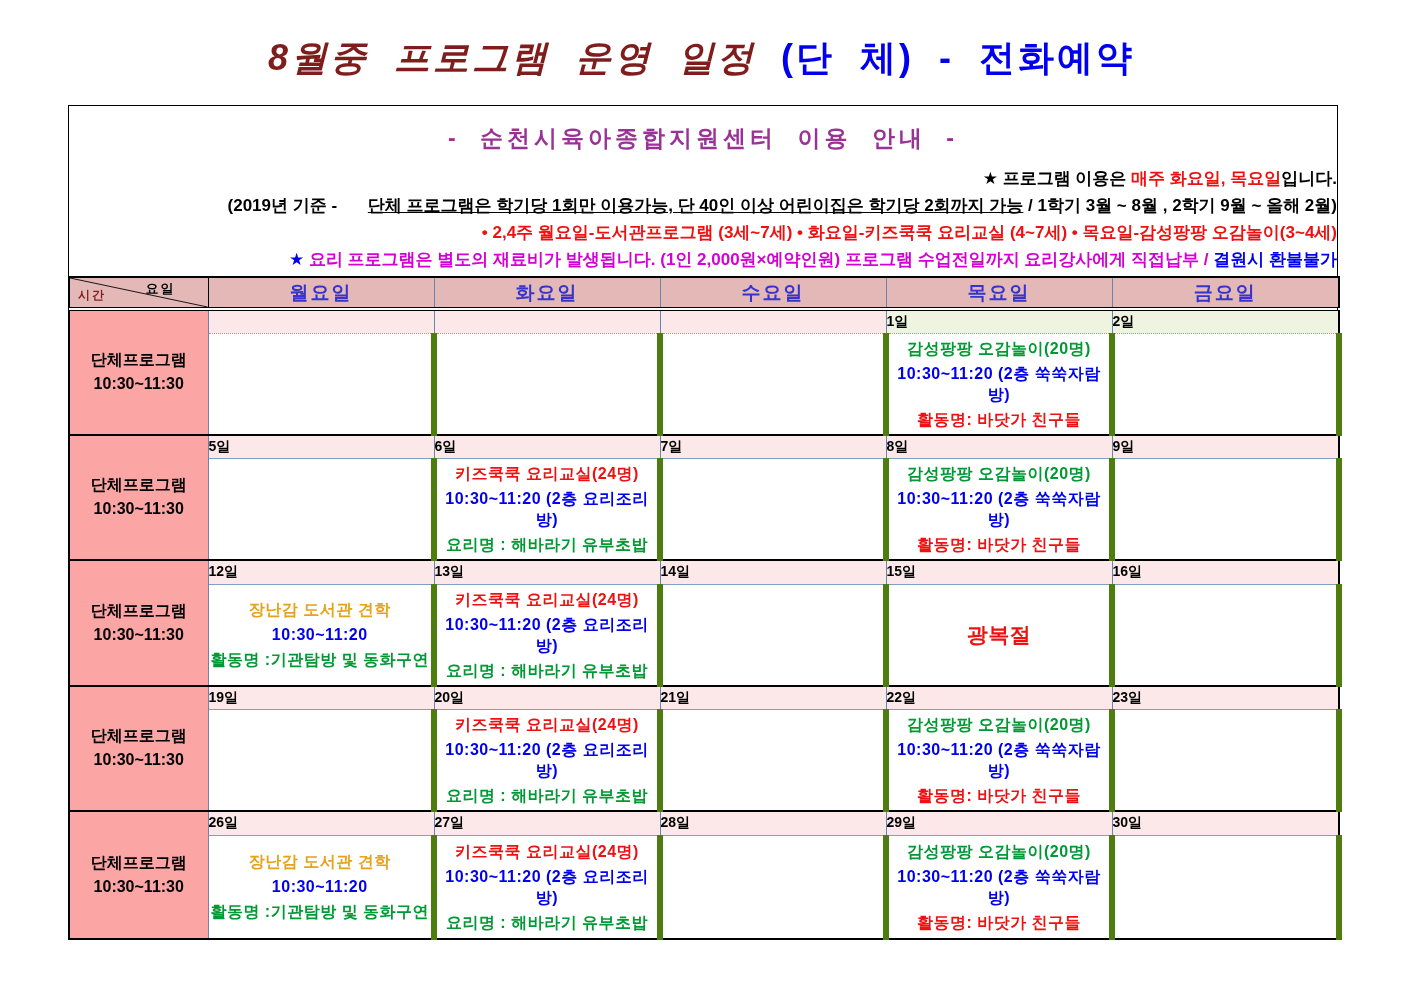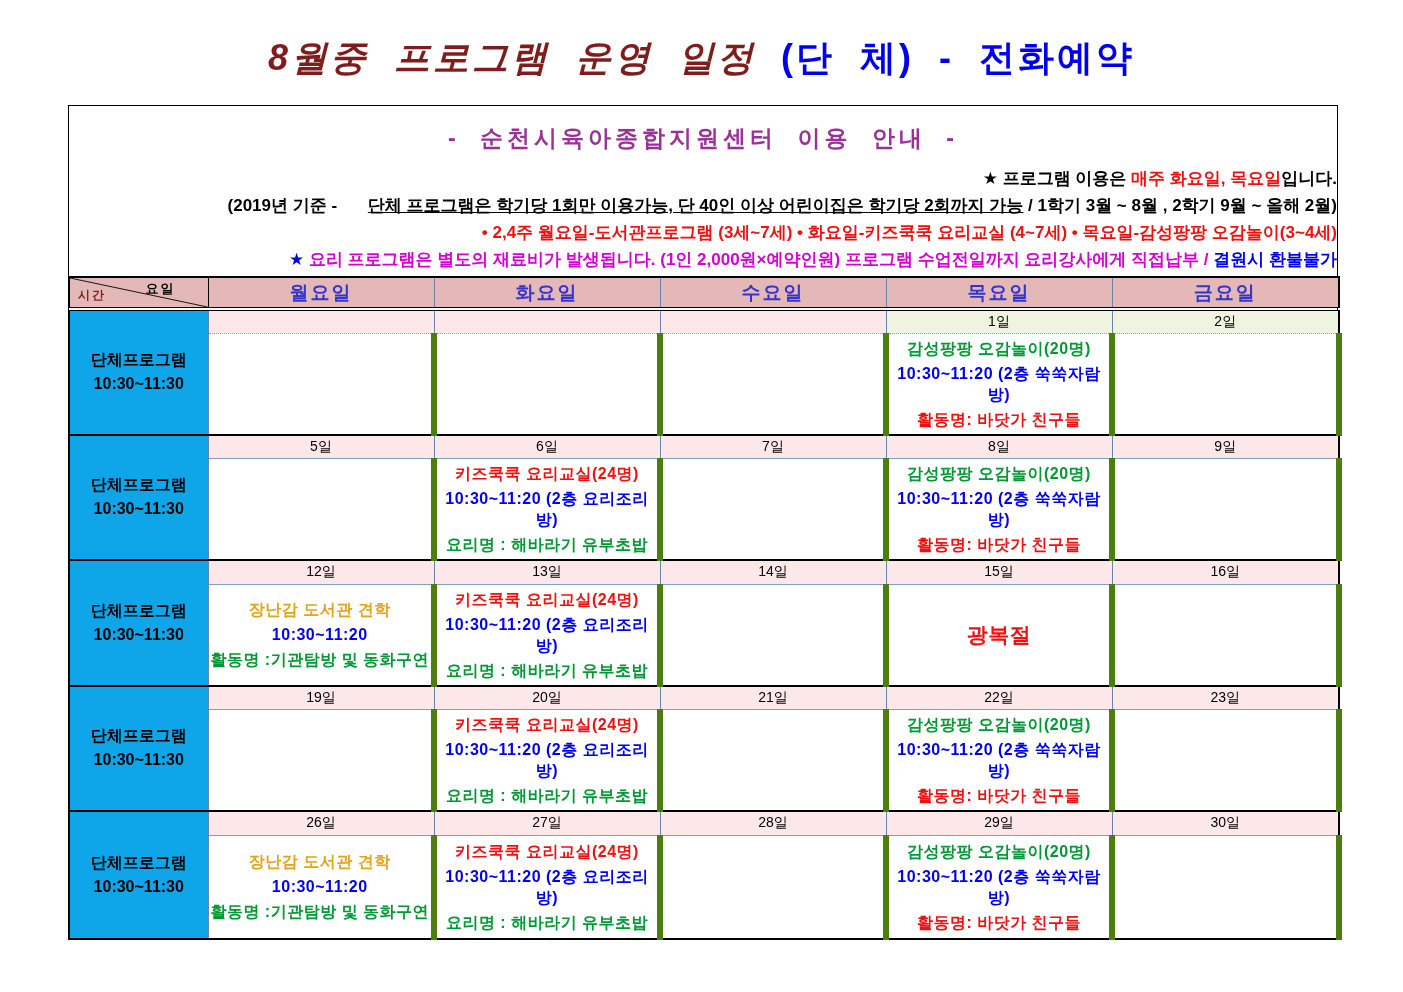--- a/index.html
+++ b/index.html
@@ -43,28 +43,28 @@
     border:1px solid #6a84ad; border-bottom:4px double #000; }
 
   th.corner { position:relative; background:#ecc9c9;
     border:1px solid #000 !important; border-bottom:4px double #000 !important; }
   .corner svg { position:absolute; left:0; top:0; width:100%; height:100%; }
   .corner .c-top { position:absolute; right:32px; top:2px; font-size:13px;
     font-weight:bold; color:#000; }
   .corner .c-bottom { position:absolute; left:8px; bottom:3px; font-size:12px;
     font-weight:bold; color:#7f1d1d; }
 
-  td.label-cell { background:#0ea5e9; text-align:center; vertical-align:middle;
+  td.label-cell { background:#fca5a5; text-align:center; vertical-align:middle;
     font-size:16px; font-weight:bold; color:#000;
     border-right:1px solid #6a84ad; border-top:2px solid #000;
     line-height:24px; }
 
   tr.date-row { height:24px; }
-  tr.date-row td.date-cell { background:#fce8e8; text-align:center;
-    vertical-align:middle; font-size:14px; font-weight:normal; color:#000;
+  tr.date-row td.date-cell { background:#fce8e8; 
+    vertical-align:middle; font-size:14px; font-weight:bold; color:#000;
     border-left:1px solid #6a84ad; border-right:1px solid #6a84ad;
     border-top:2px solid #000; border-bottom:1px solid #7fa0c8; }
   tr.date-row td.date-cell.alt { background:#eef4e0; }
   tr.date-row.w1 td.date-cell { border-top:none;
     border-bottom:1px dotted #c88888; }
 
   tr.content-row { height:89px; }
   tr.content-row.tall { height:104px; }
   tr.content-row td.prog-cell { background:#ffffff; text-align:center;
     vertical-align:middle; font-size:16px; font-weight:bold;

